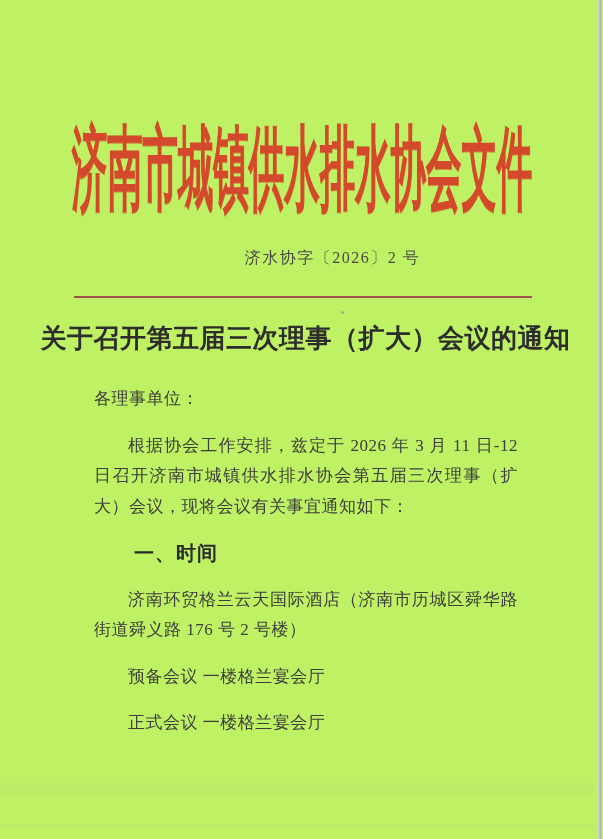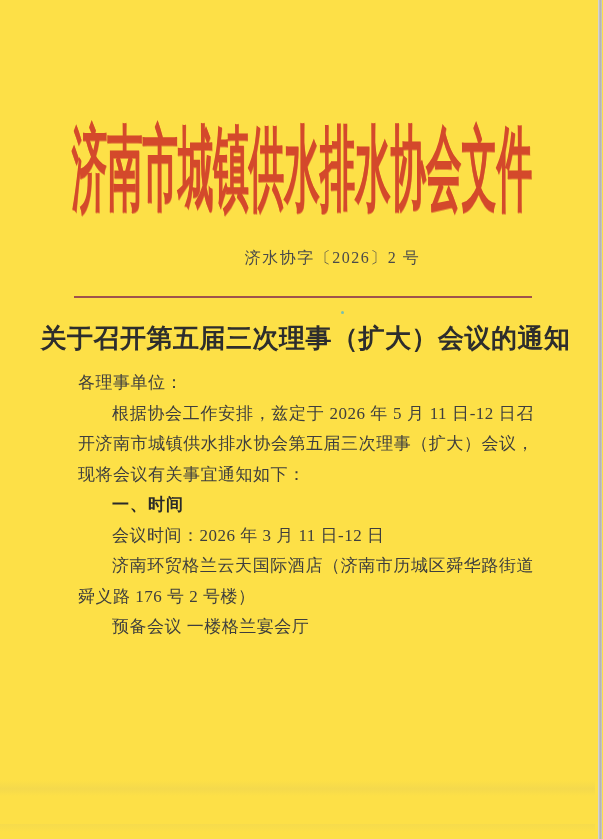--- a/index.html
+++ b/index.html
@@ -1,20 +1,20 @@
 <!DOCTYPE html>
 <html lang="zh"><head>
 <meta charset="utf-8">
 <style>
   html, body { margin: 0; padding: 0; background: #ffffff; }
   .page {
     position: relative;
     width: 603px;
     height: 839px;
-    background: #fde047;
+    background: #bef264;
     overflow: hidden;
     font-family: "Liberation Serif", "DejaVu Serif", serif;
   }
 
   
   .letterhead {
     position: absolute;
     top: 122px;
     left: 0;
     width: 100%;
@@ -71,31 +71,31 @@
   .doc-body {
     position: absolute;
     top: 368px;
     left: 78px;
     width: 456px;
     font-size: 17px;
     line-height: 30.5px;
     color: #3e3e3e;
     letter-spacing: 0.5px;
   }
-  .doc-body p { margin: 0; }
+  .doc-body p { margin: 16px; }
   .indent {
     text-indent: 2em;
     text-align: justify;
   }
   .line { text-indent: 2em; }
   .section-head {
     text-indent: 2em;
     font-family: Liberation Serif, serif;
     font-weight: bold;
-    font-size: 17px;
+    font-size: 20px;
     color: #2a2a2a;
     letter-spacing: 1px;
   }
 
   
   .scan-edge-right {
     position: absolute;
     top: 0;
     right: 1px;
     width: 4px;
@@ -141,31 +141,31 @@
 
   <div class="red-rule"></div>
 
   <div class="speck"></div>
 
   <h1 class="notice-title">关于召开第五届三次理事（扩大）会议的通知</h1>
 
   <div class="doc-body">
     <p>各理事单位：</p>
 
-    <p class="indent">根据协会工作安排，兹定于 2026 年 5 月 11 日-12 日召开济南市城镇供水排水协会第五届三次理事（扩大）会议，现将会议有关事宜通知如下：</p>
+    <p class="indent">根据协会工作安排，兹定于 2026 年 3 月 11 日-12 日召开济南市城镇供水排水协会第五届三次理事（扩大）会议，现将会议有关事宜通知如下：</p>
 
     <p class="section-head">一、时间</p>
 
-    <p class="line">会议时间：2026 年 3 月 11 日-12 日</p>
 
 
 
     <p class="indent">济南环贸格兰云天国际酒店（济南市历城区舜华路街道舜义路 176 号 2 号楼）</p>
 
     <p class="line">预备会议 一楼格兰宴会厅</p>
 
+    <p class="line">正式会议 一楼格兰宴会厅</p>
   </div>
 
   <div class="scan-band"></div>
   <div class="scan-band-2"></div>
   <div class="scan-edge-right"></div>
 
 </div>
 
 </body></html>

